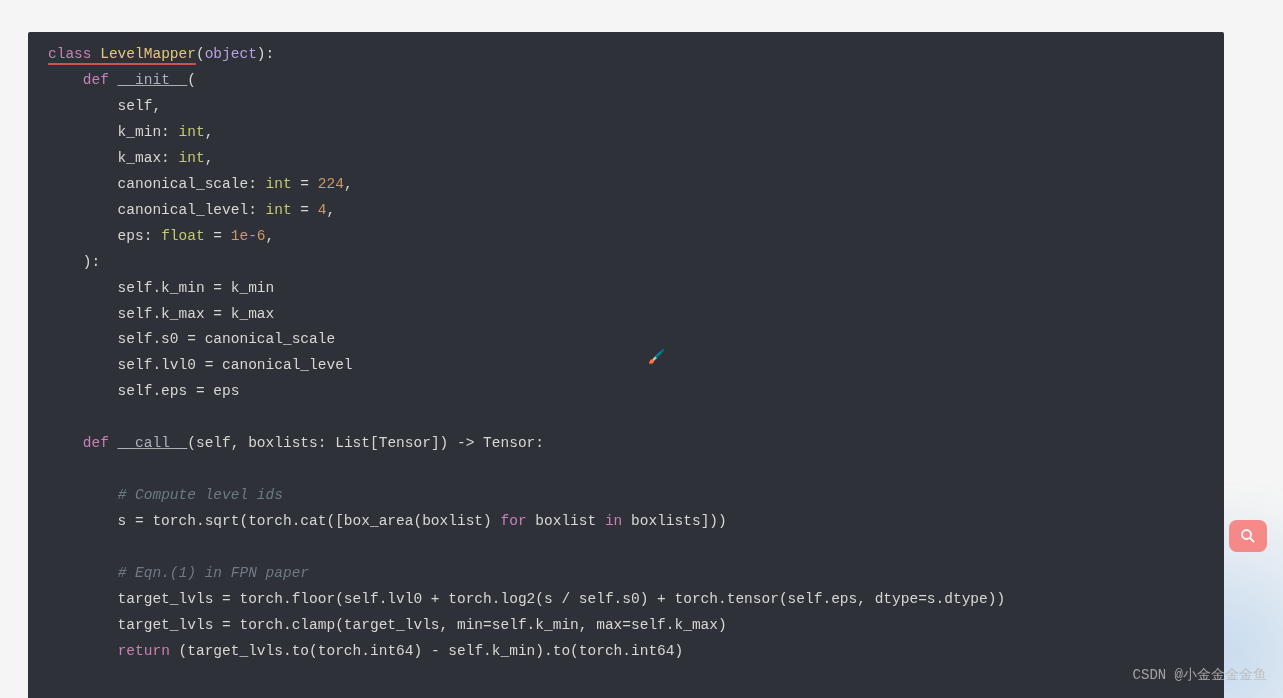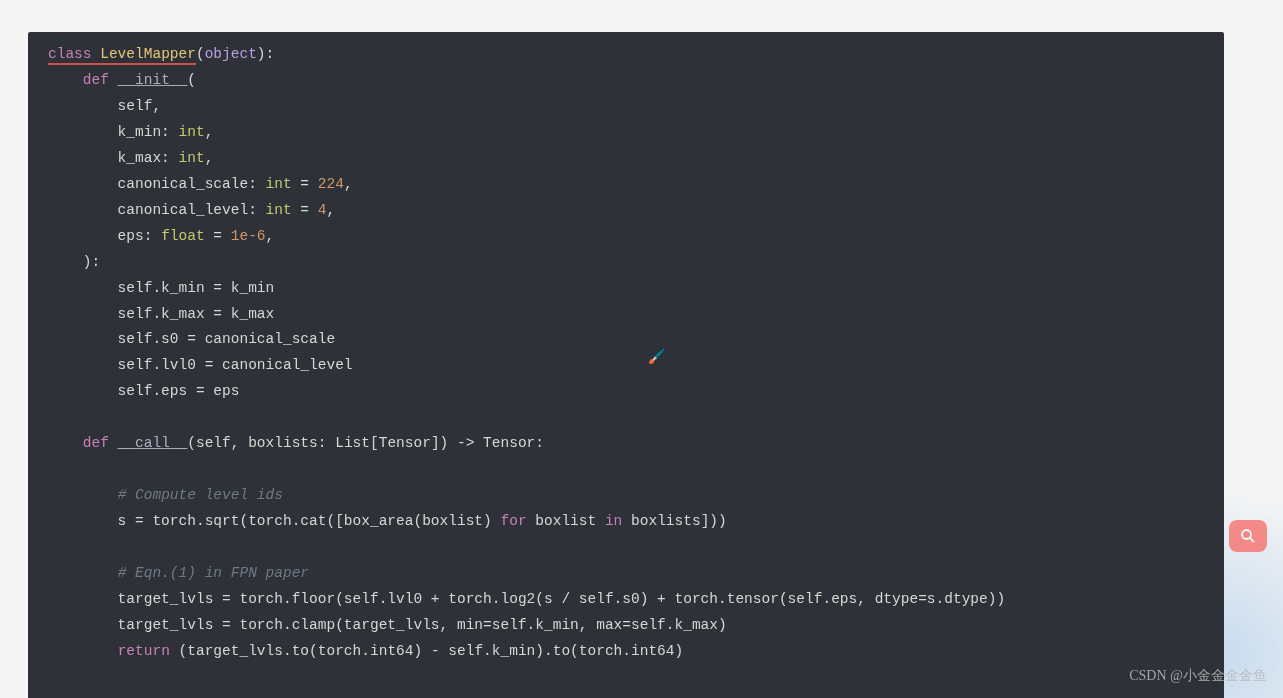--- a/index.html
+++ b/index.html
@@ -43,21 +43,21 @@
     bottom: -3px;
     height: 2px;
     background: #d05050;
   }
   .builtin { color: #bba0e4; }
   .watermark {
     position: absolute;
     bottom: 10px;
     right: 16px;
     color: #b8b8b8;
-    font-family: Liberation Serif, serif;
+    font-family: Liberation Mono, monospace;
     font-size: 14px;
     opacity: 0.85;
   }
   .search-btn {
     position: absolute;
     right: 16px;
     bottom: 146px;
     width: 38px;
     height: 32px;
     background: #fc5550;

